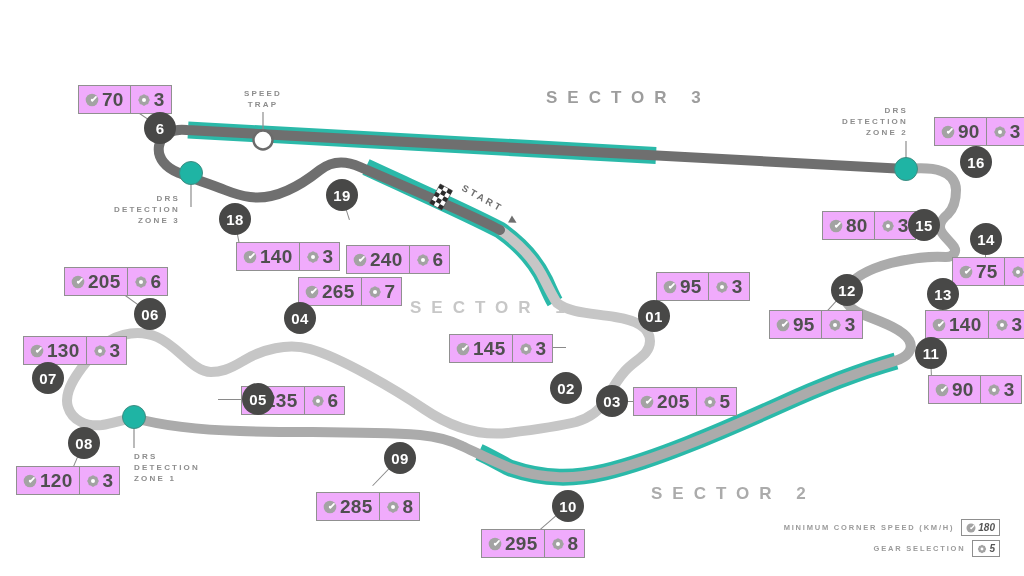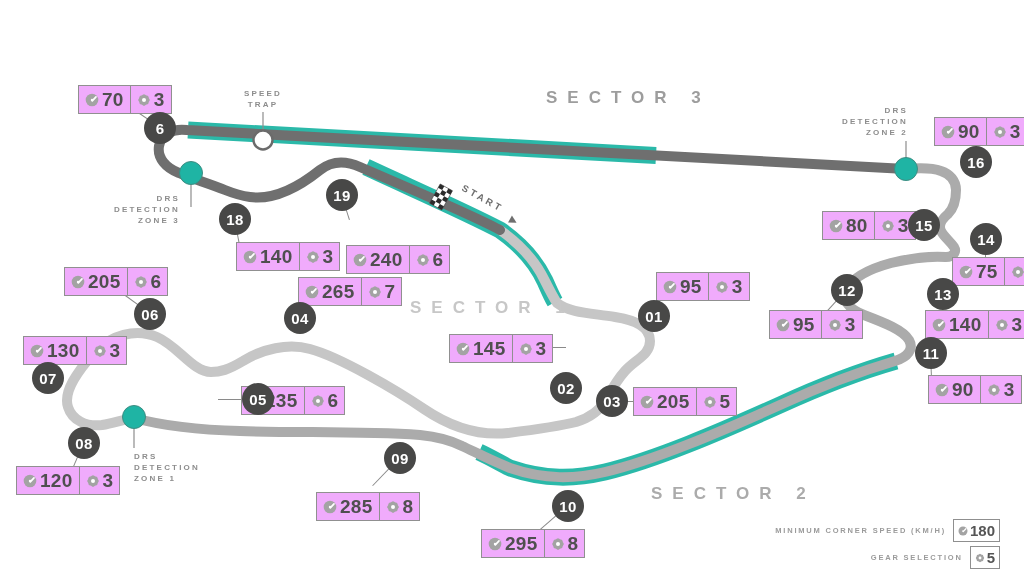--- a/index.html
+++ b/index.html
@@ -43,21 +43,21 @@
   #legend{
     position:absolute;z-index:4;right:24px;top:519px;display:flex;flex-direction:column;
     align-items:flex-end;gap:4px;
   }
   .legend-row{display:flex;align-items:center;gap:7px;}
   .legend-label{font-size:7.5px;font-weight:bold;letter-spacing:1.8px;color:#9b9b9b;white-space:nowrap;}
   .legend-box{
     border:1.2px solid #8f8f8f;background:#fff;display:flex;align-items:center;
     gap:2px;padding:2px 4px;
   }
-  .legend-value{font-size:15px;font-weight:bold;color:#555;}
+  .legend-value{font-size:10px;font-weight:bold;color:#555;font-style:italic;}
 </style>
 </head>
 <body>
 
 <div id="stage">
 
   <svg id="track-svg" width="1024" height="576" viewBox="0 0 1024 576">
 
     <path d="M188,130 L656,155.4" stroke="#2bb9a9" stroke-width="17" fill="none" stroke-linecap="butt"></path>
     <path d="M366,167 C420,192 470,214 500,230 C520,244 536,262 545,281 C549,290 552,297 555,302" stroke="#2bb9a9" stroke-width="17" fill="none" stroke-linecap="butt"></path>

